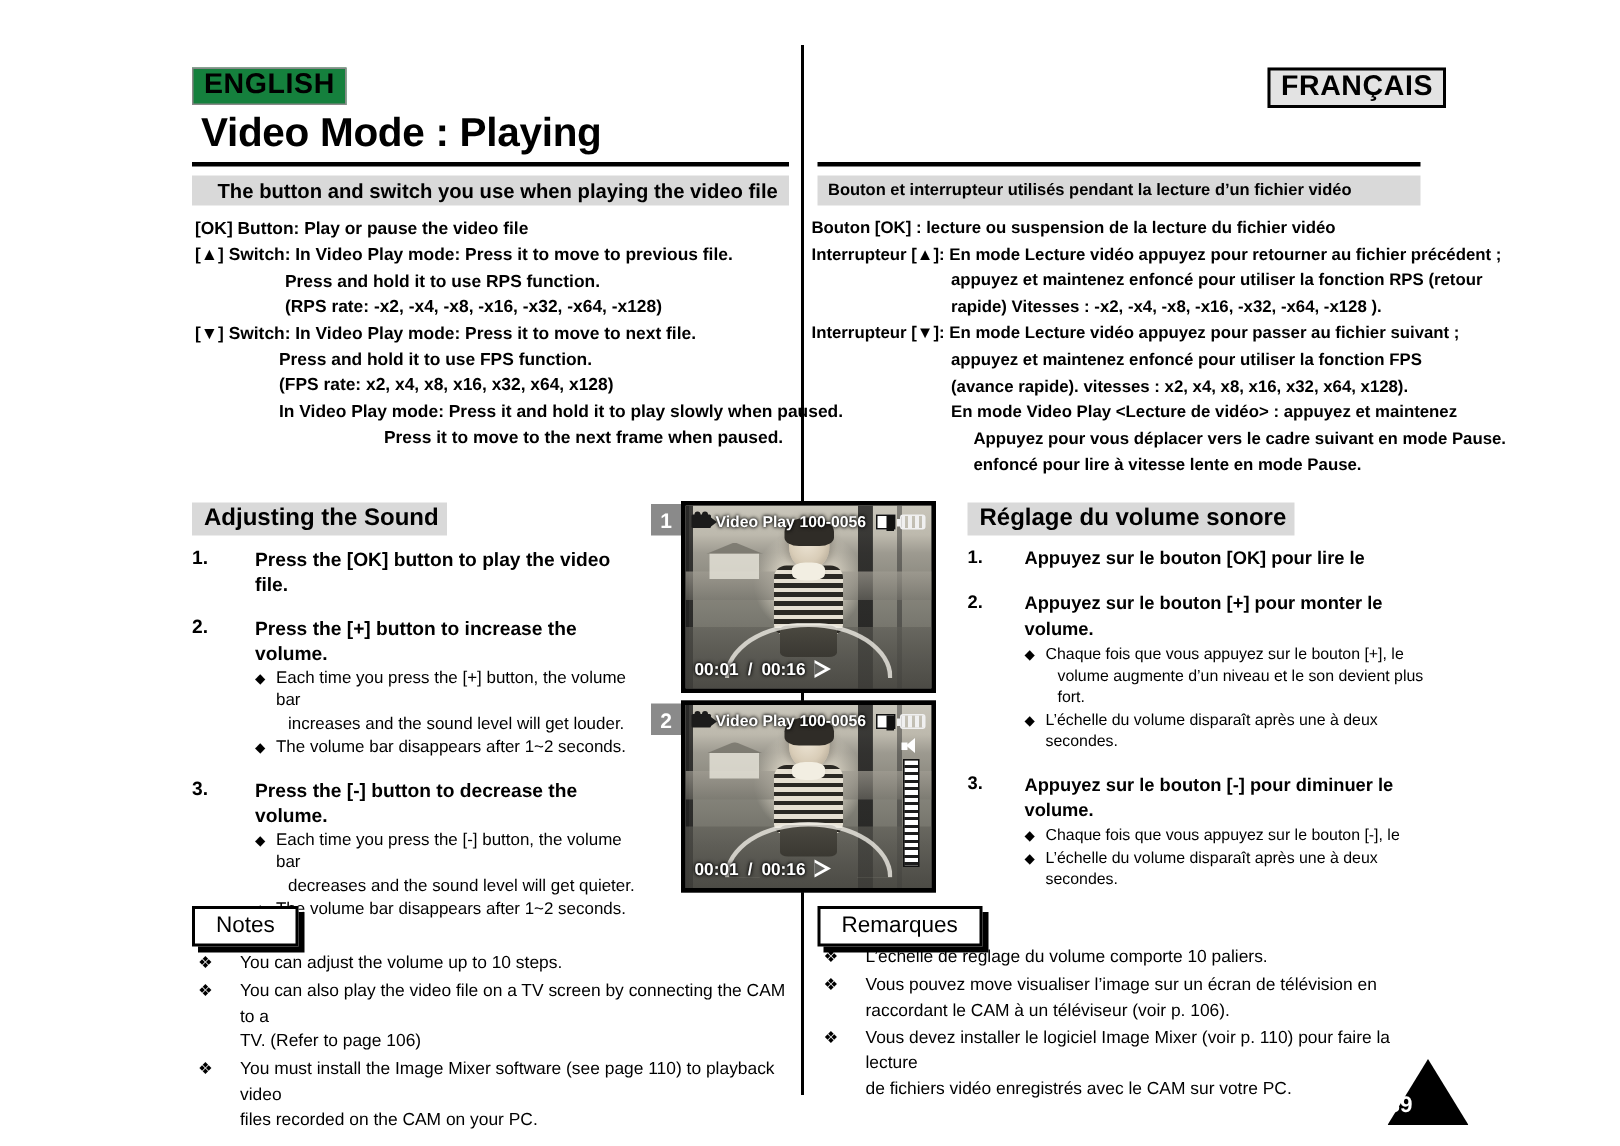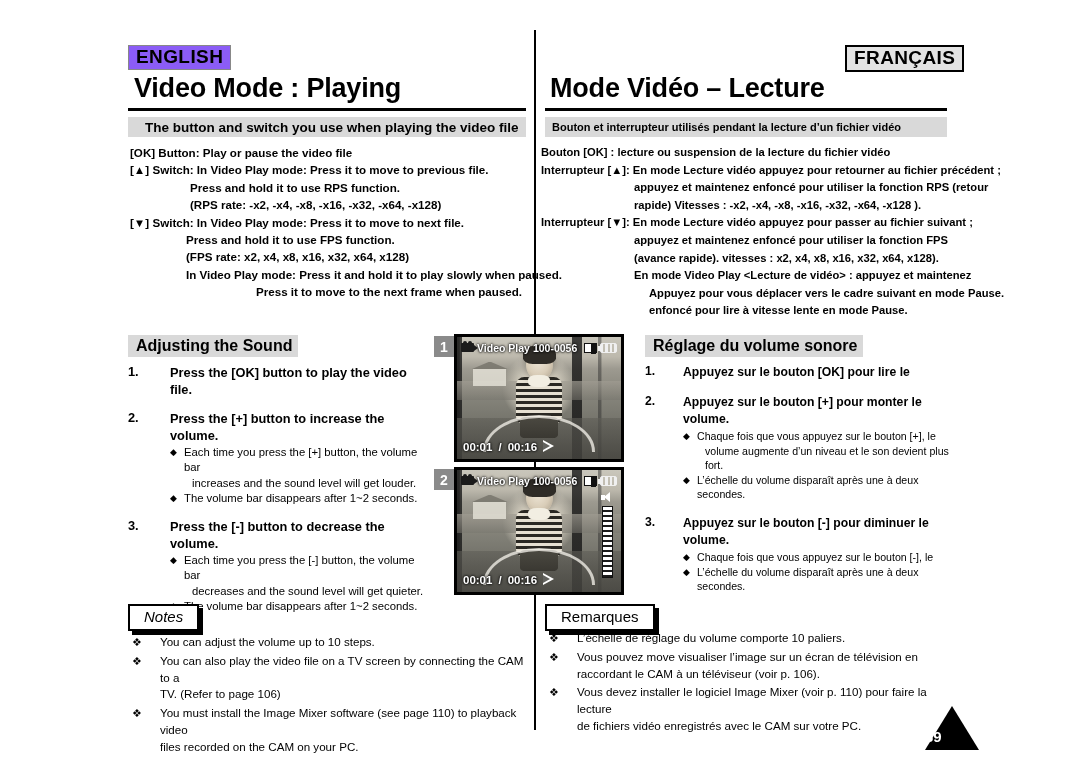--- a/index.html
+++ b/index.html
@@ -40,21 +40,21 @@
   .lang-tag {
     display: inline-block;
     border: 2px solid #000;
     padding: 1px 7px 2px 7px;
     font-size: 19px;
     font-weight: bold;
     letter-spacing: 0.4px;
     line-height: 20px;
     background: #e3e3e3;
   }
-  .lang-tag.plain { background: #8b5cf6; border: 1.5px solid #888; }
+  .lang-tag.plain { background: #15803d; border: 1.5px solid #888; }
 
   
   .chapter {
     position: absolute;
     top: 73px;
     font-size: 27px;
     font-weight: bold;
     letter-spacing: -0.2px;
     white-space: nowrap;
   }
@@ -445,21 +445,21 @@
   
   .note-tag {
     position: absolute;
     border: 2px solid #000;
     background: #fff;
     font-size: 15px;
     padding: 2px 14px 3px 14px;
     box-shadow: 4px 4px 0 0 #000;
     line-height: 18px;
   }
-  .note-tag.en { left: 128px; top: 604px; font-style: italic; }
+  .note-tag.en { left: 128px; top: 604px; }
   .note-tag.fr { left: 545px; top: 604px; }
 
   .notes-list {
     position: absolute;
     font-size: 11.6px;
     line-height: 16.8px;
   }
   .notes-list.en { left: 128px; top: 634px; width: 400px; }
   .notes-list.fr { left: 545px; top: 630px; width: 410px; }
 
@@ -579,21 +579,20 @@
       <span class="mark">❖</span>
       <span>You must install the Image Mixer software (see page 110) to playback video</span>
       <span style="display:block">files recorded on  the CAM on your PC.</span>
     </div>
   </div>
 
   <div class="lang-row fr">
     <span class="lang-tag">FRANÇAIS</span>
   </div>
 
-  <div class="chapter fr">Mode Vidéo – Lecture</div>
   <div class="rule fr"></div>
 
   <div class="banner top fr">Bouton et interrupteur utilisés pendant la lecture d’un fichier vidéo</div>
 
   <div class="txt spec-fr">
     <div class="line fi1">Bouton [OK] : lecture ou suspension de la lecture du fichier vidéo</div>
     <div class="line fi1">Interrupteur [▲]: En mode Lecture vidéo appuyez pour retourner au fichier précédent ;</div>
     <div class="line fi2">appuyez et maintenez enfoncé pour utiliser la fonction RPS (retour</div>
     <div class="line fi2">rapide) Vitesses : -x2, -x4, -x8, -x16, -x32, -x64, -x128 ).</div>
     <div class="line fi1">Interrupteur [▼]: En mode Lecture vidéo appuyez pour passer au fichier suivant ;</div>

